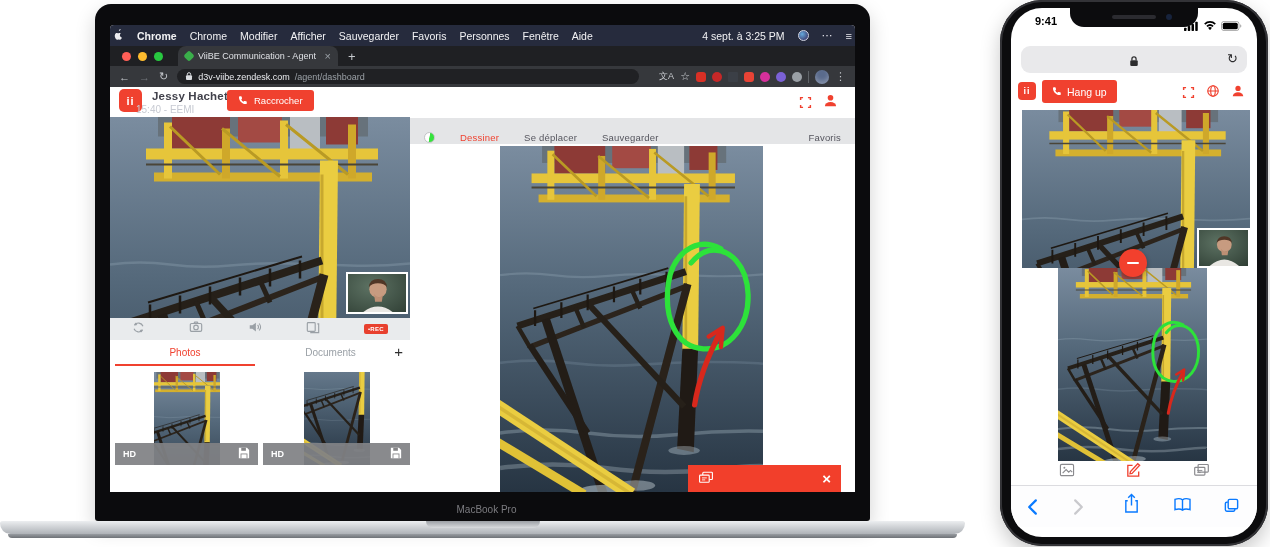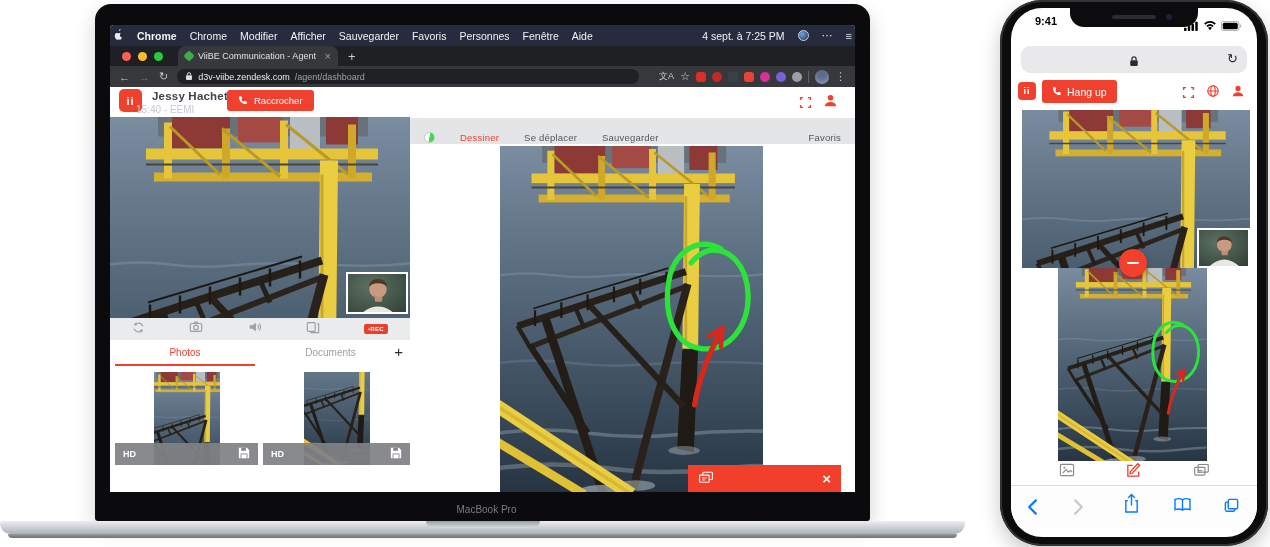--- a/index.html
+++ b/index.html
@@ -316,21 +316,21 @@
       <span class="mi bold">Chrome</span>
       <span class="mi">Chrome</span>
       <span class="mi">Modifier</span>
       <span class="mi">Afficher</span>
       <span class="mi">Sauvegarder</span>
       <span class="mi">Favoris</span>
       <span class="mi">Personnes</span>
       <span class="mi">Fenêtre</span>
       <span class="mi">Aide</span>
       <span class="mb-spacer"></span>
-      <span class="mi">4 sept. à 7:25 PM</span>
+      <span class="mi">4 sept. à 3:25 PM</span>
       <span class="siri-dot"></span>
       <span class="mb-glyph">⋯</span>
       <span class="mb-glyph">≡</span>
     </div>
 
     <div class="tabstrip">
       <span class="tl r"></span>
       <span class="tl y"></span>
       <span class="tl g"></span>
       <div class="ch-tab">

